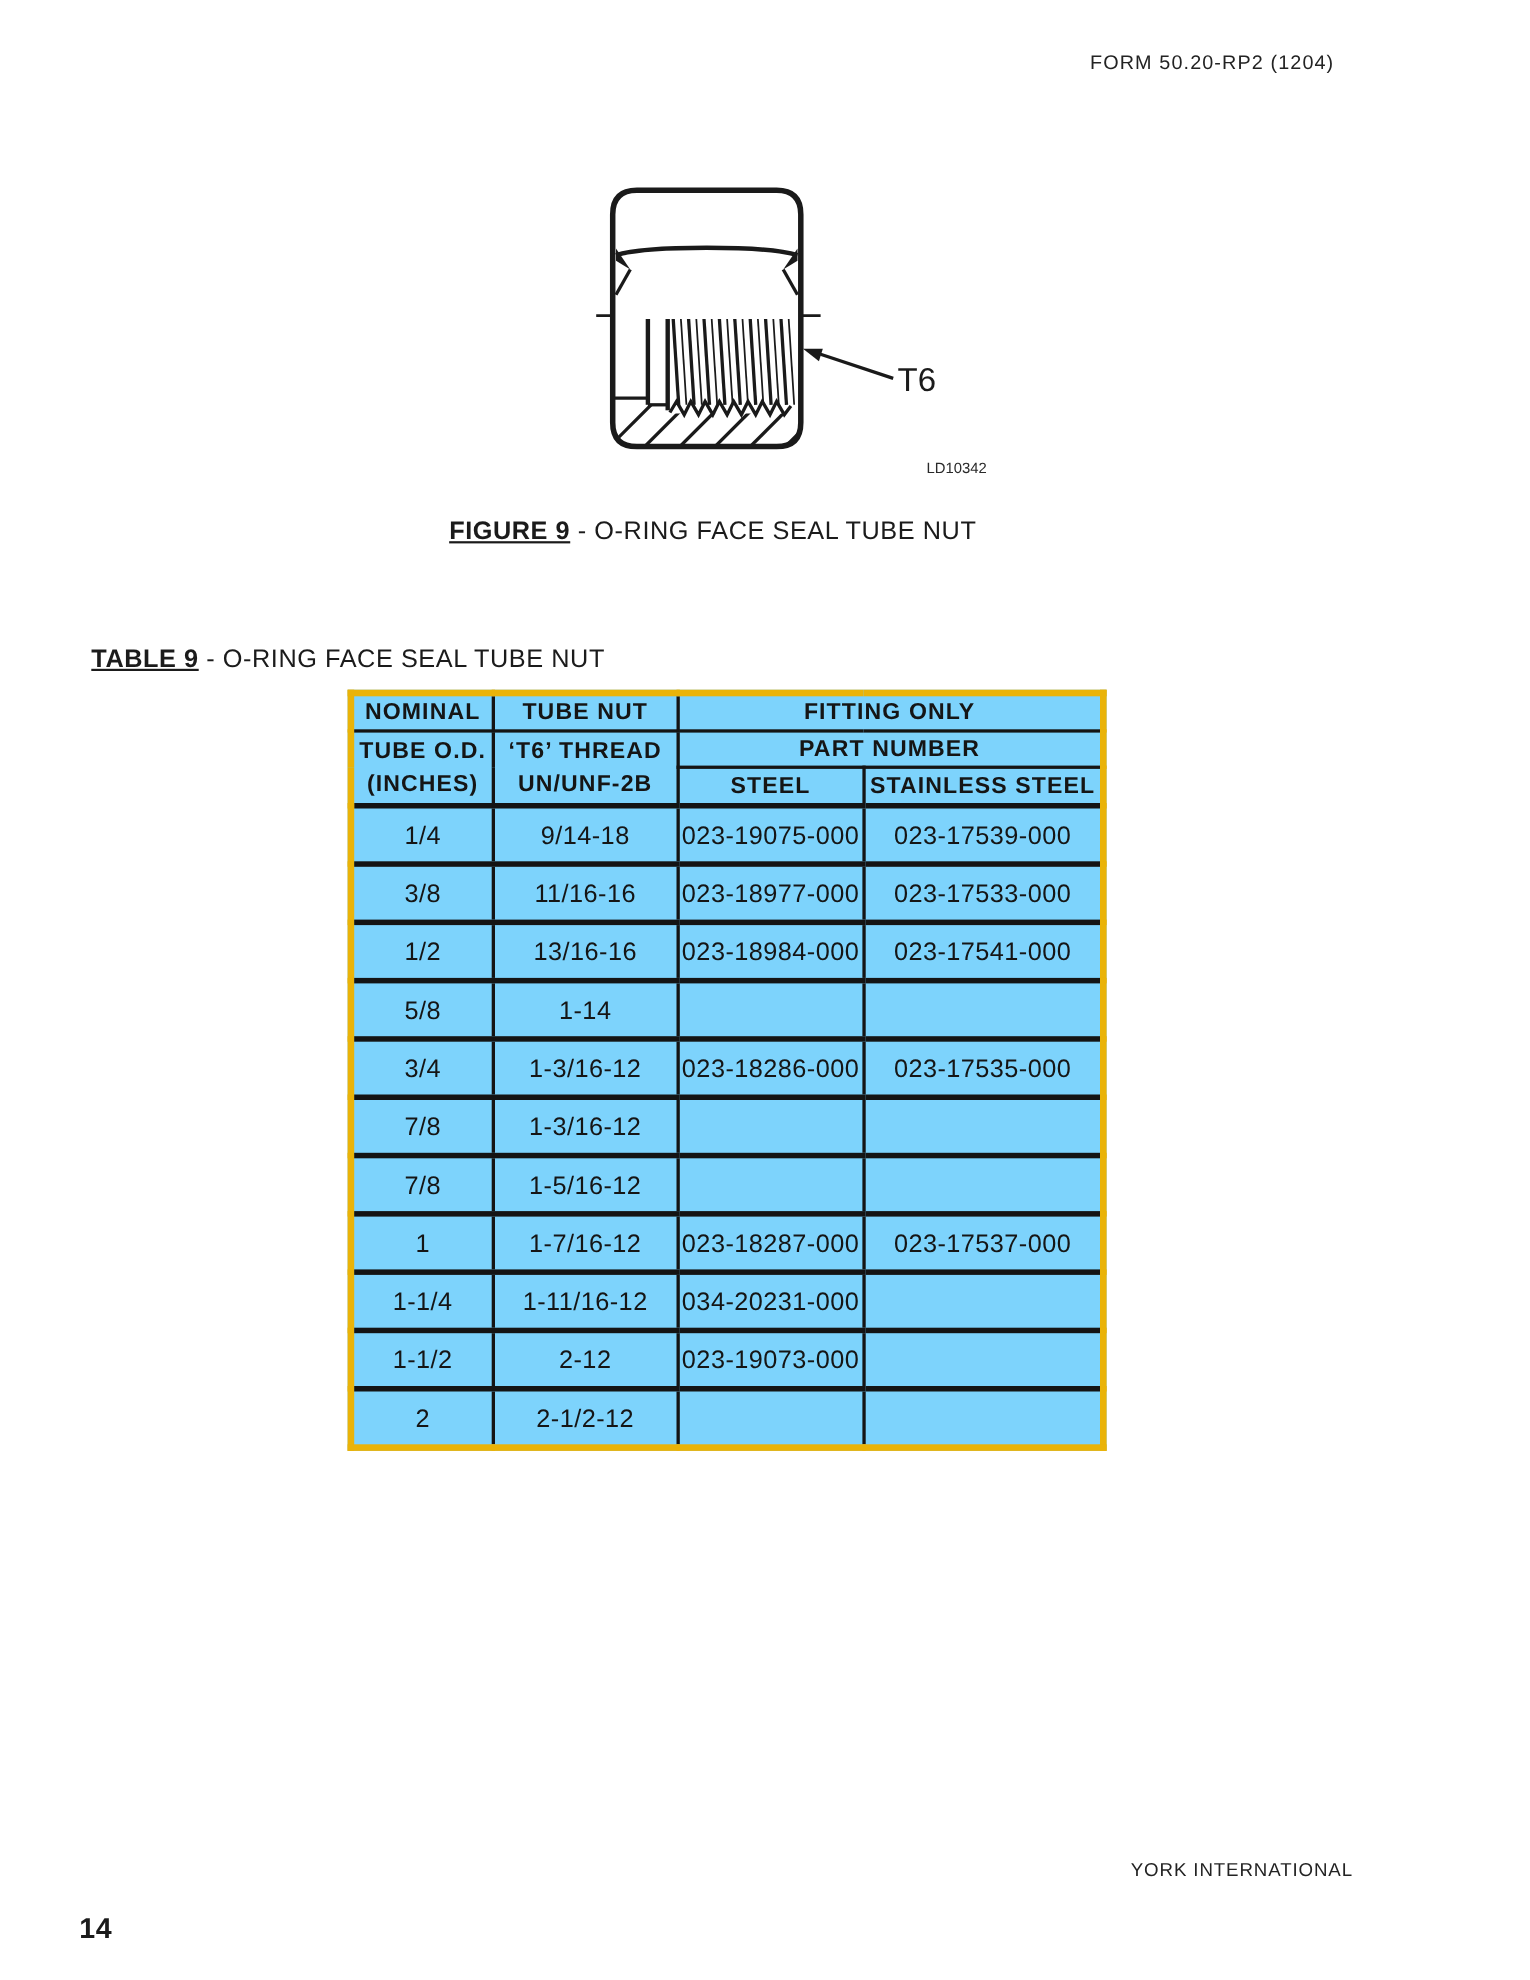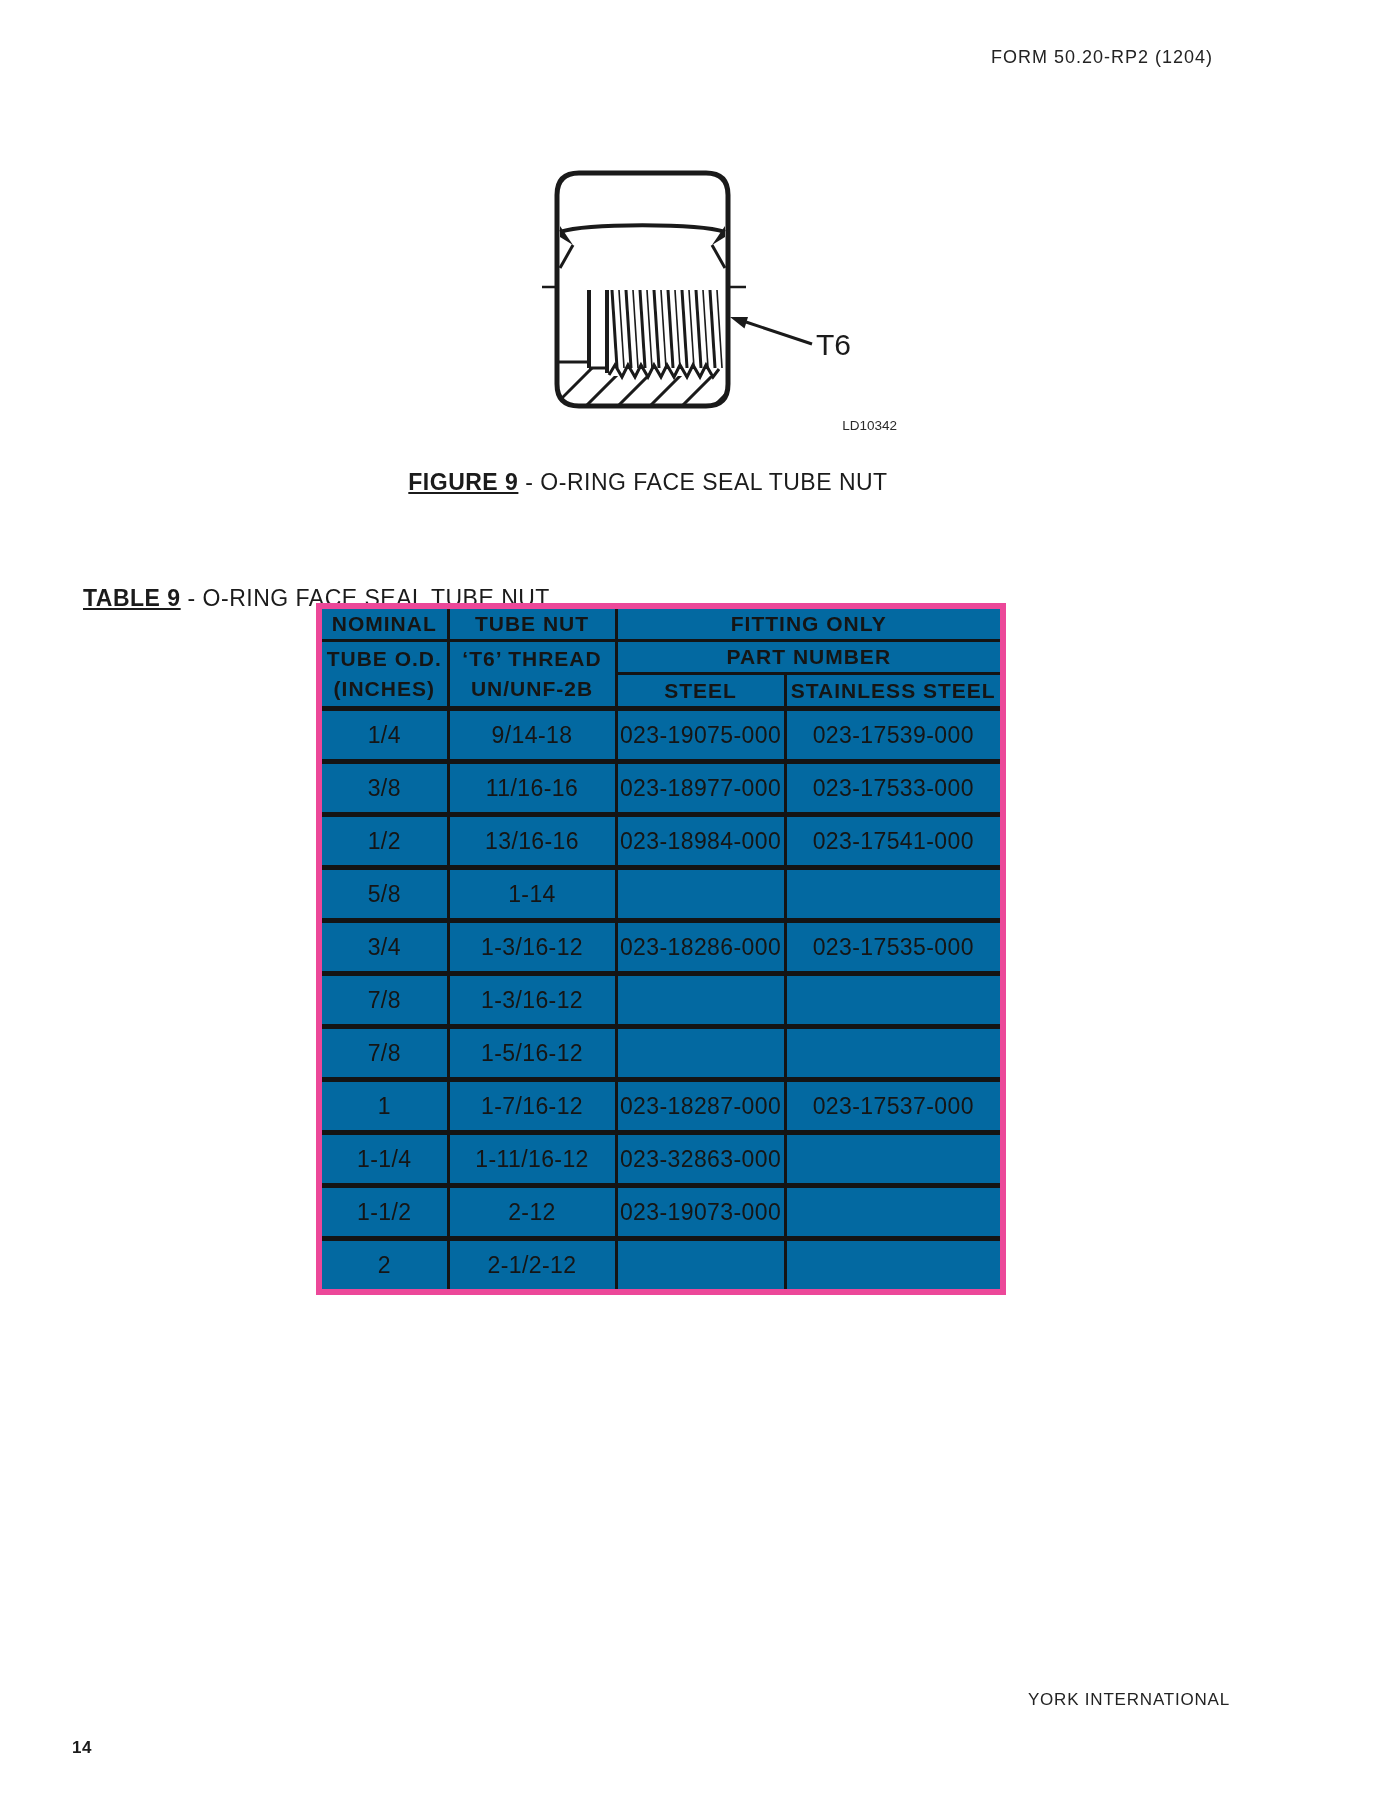--- a/index.html
+++ b/index.html
@@ -8,42 +8,42 @@
     font-family:"Liberation Sans","DejaVu Sans",sans-serif;color:#1b1b1b;
     -webkit-font-smoothing:antialiased;
   }
   .abs{position:absolute;}
   .form-number{top:47px;right:178px;font-size:18px;letter-spacing:1px;color:#232323;}
   .figure-svg{left:500px;top:130px;width:420px;height:310px;}
   .fig-caption{top:469px;left:306px;width:684px;text-align:center;font-size:23px;letter-spacing:.5px;white-space:nowrap;}
   .tbl-caption{top:585px;left:83px;font-size:23px;letter-spacing:.5px;white-space:nowrap;}
   .b{font-weight:bold;text-decoration:underline;}
   table.parts{
-    left:316px;top:603px;position:absolute;width:684px;
+    left:316px;top:627px;position:absolute;width:684px;
     border-collapse:collapse;table-layout:fixed;
-    border:6px solid #ec4899;background:#0369a1;
+    border:6px solid #eab308;background:#7dd3fc;
   }
   table.parts th, table.parts td{
     padding:0;text-align:center;vertical-align:middle;overflow:hidden;white-space:nowrap;
   }
   table.parts thead th{
     font-size:21px;font-weight:bold;letter-spacing:1px;color:#151515;
     border:3px solid #141414;height:30px;
   }
   table.parts thead tr.h-top th{height:30px;}
   table.parts thead th.span2{line-height:30px;}
   table.parts thead th.grp{border-bottom:3px solid #141414;}
   table.parts thead tr.h-sub th{border-top:3px solid #141414;height:31px;}
   table.parts thead th.deep{border-bottom:5px solid #141414;}
   table.parts tbody td{
     font-size:23px;letter-spacing:.4px;color:#151515;height:48px;
     border-left:3px solid #141414;border-right:3px solid #141414;
     border-top:5px solid #141414;border-bottom:5px solid #141414;
   }
-  .page-number{left:72px;top:1738px;font-size:17px;font-weight:bold;letter-spacing:.5px;}
+  .page-number{left:72px;top:1738px;font-size:26px;font-weight:bold;letter-spacing:.5px;}
   .footer-company{top:1690px;right:161px;font-size:17px;letter-spacing:.8px;color:#232323;}
   .ink{stroke:#1a1a1a;fill:none;}
 </style>
 </head>
 <body>
 
 <div class="abs form-number">FORM 50.20-RP2 (1204)</div>
 
 <svg class="abs figure-svg" viewBox="500 130 420 310">
   <defs>
@@ -186,21 +186,21 @@
       </tr>
       <tr>
         <td>1</td>
         <td>1-7/16-12</td>
         <td>023-18287-000</td>
         <td>023-17537-000</td>
       </tr>
       <tr>
         <td>1-1/4</td>
         <td>1-11/16-12</td>
-        <td>023-32863-000</td>
+        <td>034-20231-000</td>
         <td></td>
       </tr>
       <tr>
         <td>1-1/2</td>
         <td>2-12</td>
         <td>023-19073-000</td>
         <td></td>
       </tr>
       <tr>
         <td>2</td>

